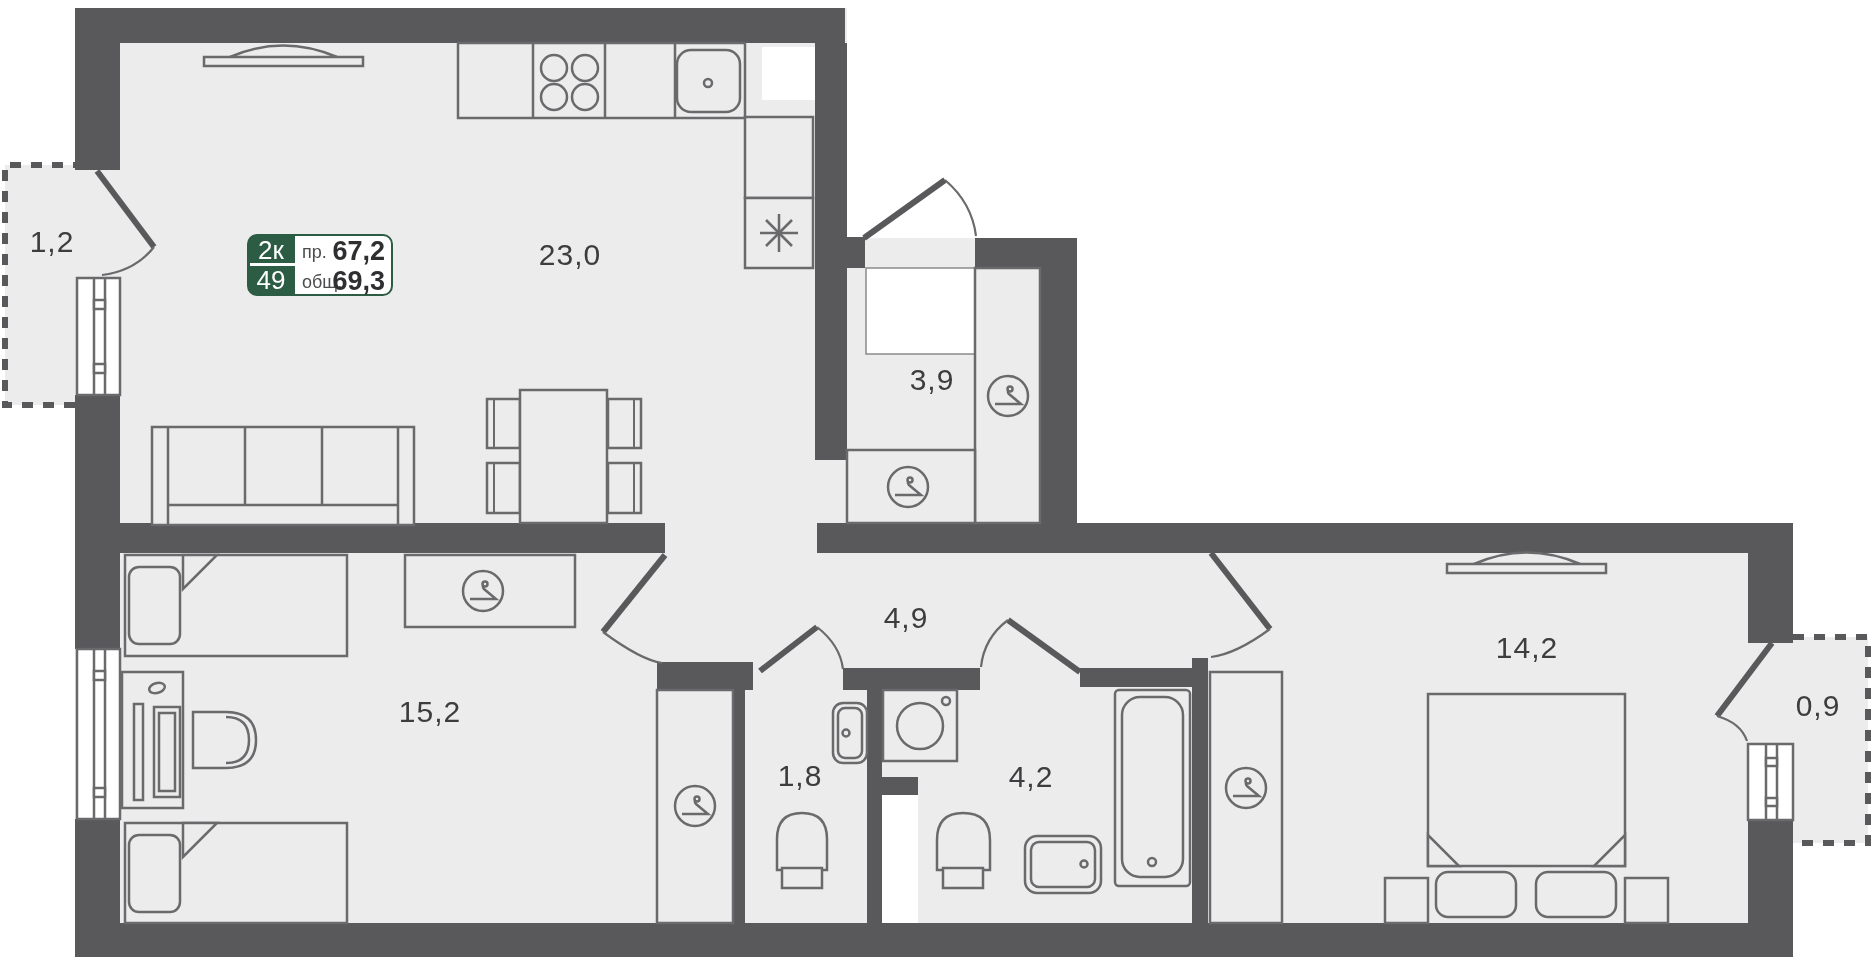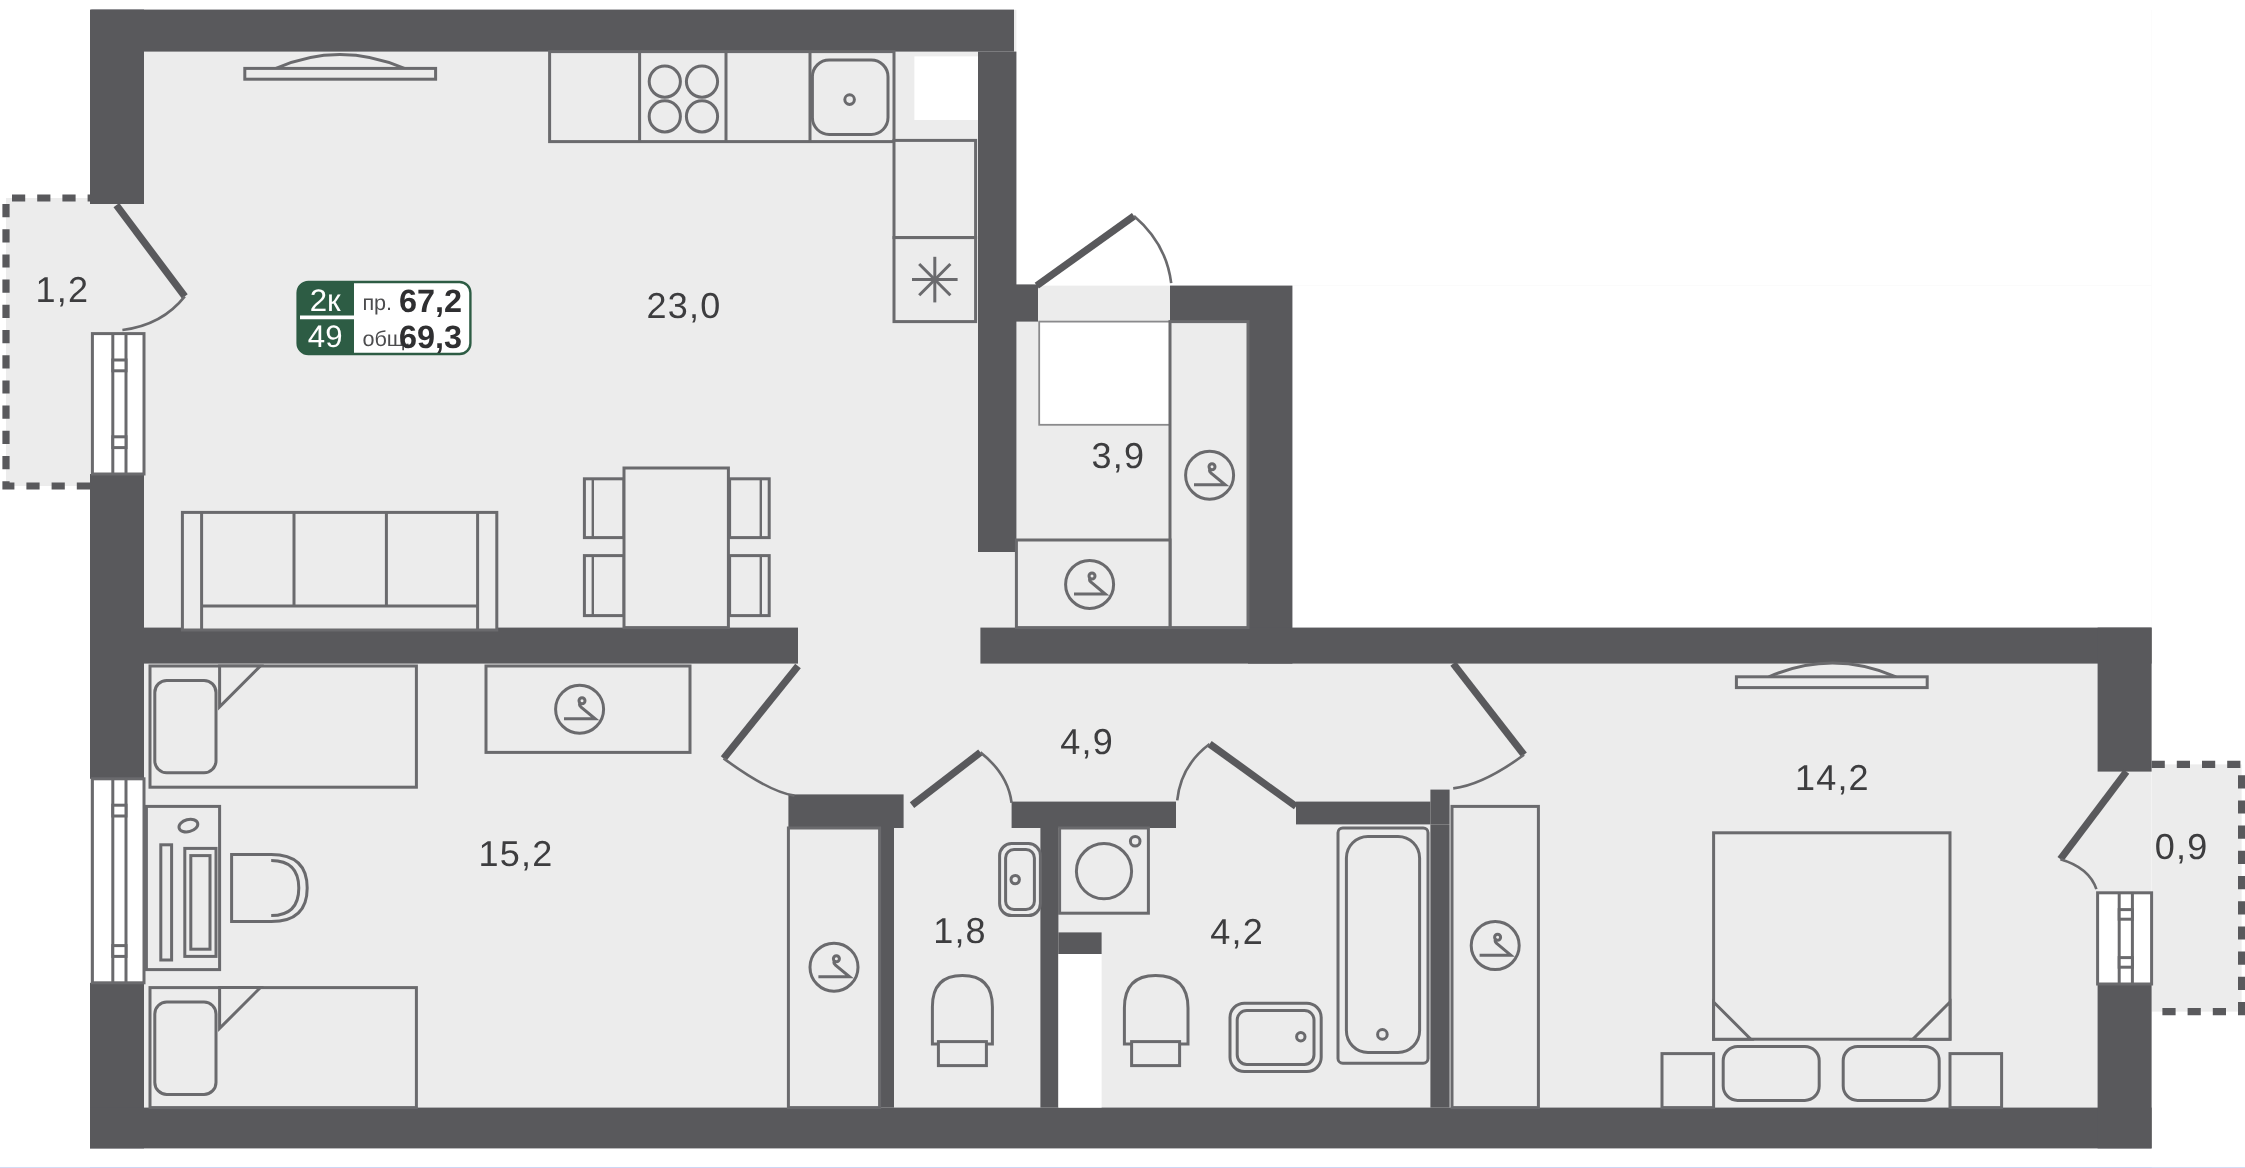--- a/index.html
+++ b/index.html
@@ -1,19 +1,19 @@
 <!DOCTYPE html>
 <html style="--wall: #59595c; --floor: #ececec; --line: #6a6a6d; --badge_green: #2d5c44; --text: #3d3d3f;"><head>
 <meta charset="utf-8">
 <style>
   :root{
     --wall:#59595c; --floor:#ececec; --line:#6a6a6d; --badge_green:#2d5c44; --text:#3d3d3f;
   }
   html,body{margin:0;padding:0;background:#fff;}
-  .stage{position:relative;width:1871px;height:973px;background:#1d4ed8;overflow:hidden;}
+  .stage{position:relative;width:1871px;height:973px;background:#c4b5fd;overflow:hidden;}
   svg{display:block;font-family:"Liberation Sans", sans-serif;}
   .wall{fill:var(--wall);stroke:none;}
   .floor{fill:var(--floor);stroke:none;}
   .out{fill:#ffffff;stroke:none;}
   .furn{fill:var(--floor);stroke:var(--line);stroke-width:2.5;}
   .furn-w{fill:#ffffff;stroke:var(--line);stroke-width:2.5;}
   .thin{fill:none;stroke:var(--line);stroke-width:2.5;}
   .leaf{stroke:var(--wall);stroke-width:6;fill:none;}
   .swing{stroke:var(--line);stroke-width:2.2;fill:none;}
   .dash{fill:none;stroke:var(--wall);stroke-width:6;stroke-dasharray:11 10;}

